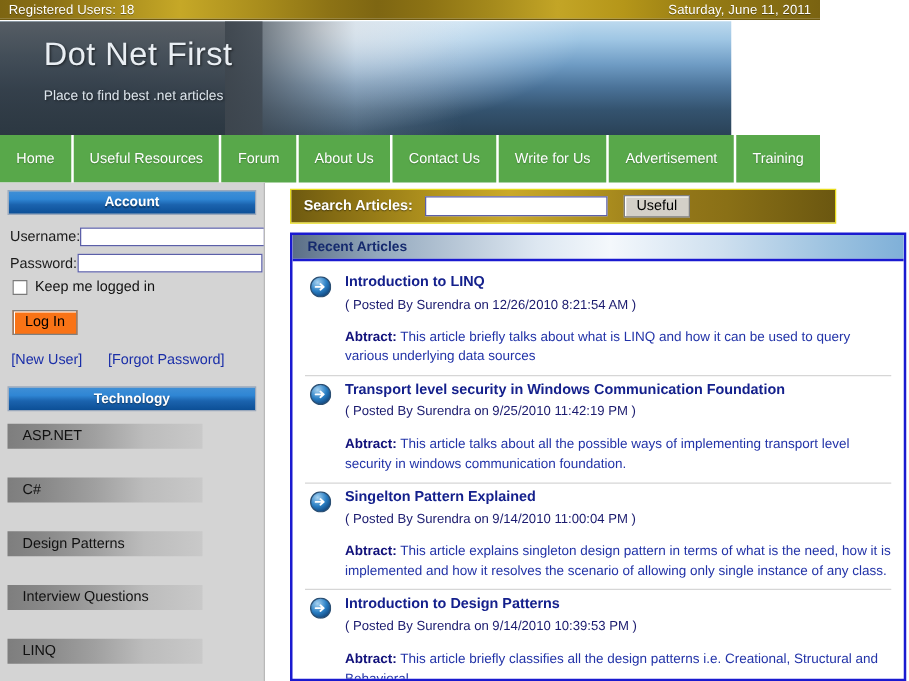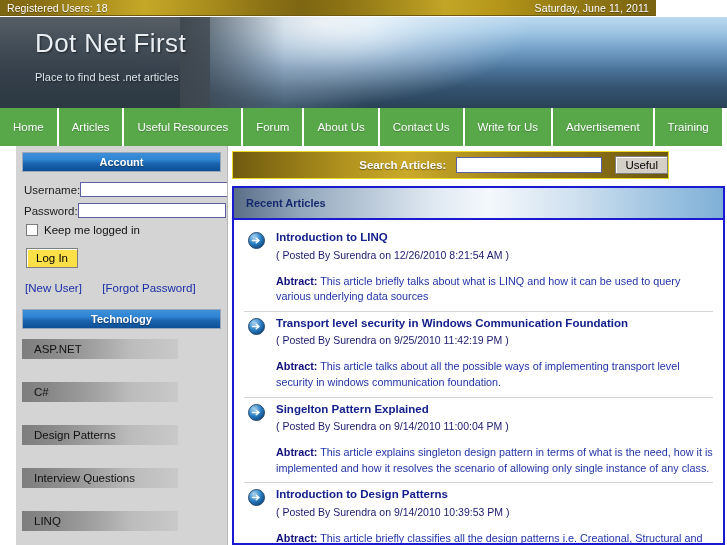--- a/index.html
+++ b/index.html
@@ -32,21 +32,21 @@
     padding: 0 7px;
     color: #ffffff;
     font-size: 10.5px;
     letter-spacing: .1px;
   }
   .topbar span { text-shadow: 0 1px 0 rgba(0,0,0,.35); white-space: nowrap; }
 
   
   .banner {
     position: absolute; left: 0; top: 17px;
-    width: 727px; height: 91px;
+    width: 585px; height: 91px;
     overflow: hidden;
     background:
       radial-gradient(ellipse 300px 120px at 44% 6%, rgba(255,255,255,.95) 0%, rgba(255,255,255,.35) 38%, rgba(255,255,255,0) 70%),
       linear-gradient(to bottom, #bcd9ee 0%, #9fc6e4 16%, #6f9cc4 38%, #4b7399 58%, #34536f 78%, #2a4257 100%);
   }
   .banner:before {
     content: ""; position: absolute; left: 0; top: 0;
     width: 210px; height: 91px;
     background: linear-gradient(to bottom, #4d5258 0%, #3e464e 30%, #333c45 60%, #2c3740 100%);
     opacity: .92;
@@ -83,21 +83,21 @@
     display: flex; align-items: center; justify-content: center;
     padding: 0 13px;
     margin-right: 2px;
     white-space: nowrap;
     cursor: pointer;
     text-shadow: 0 1px 1px rgba(0,0,0,.25);
   }
 
   
   .sidebar {
-    position: absolute; left: 16px; top: 146px;
+    position: absolute; left: 0; top: 146px;
     width: 212px; height: 399px;
     background: #d4d4d4;
     border-right: 1px solid #b8b8b8;
     padding: 6px 6px 0 6px;
     overflow: hidden;
   }
   .panel-head {
     height: 20px;
     background: linear-gradient(to bottom, #3f8fd6 0%, #2f86d4 35%, #1b63ae 60%, #0c4f96 100%);
     border: 1px solid #9aa8bb;
@@ -126,21 +126,21 @@
   .check-row { display: flex; align-items: center; margin: 2px 0 12px 2px; }
   .checkbox {
     width: 12px; height: 12px;
     border: 1px solid #7a7a7a;
     background: #ffffff;
     margin-right: 6px;
     cursor: pointer;
   }
   .check-label { font-size: 11.5px; color: #111; }
   .login-btn {
-    background: #fde047;
+    background: #f97316;
     border: 1px solid #7f7f7f;
     box-shadow: inset 1px 1px 0 #ffffff;
     font-family: "Liberation Sans", sans-serif;
     font-size: 11.5px;
     color: #000;
     padding: 3px 9px;
     cursor: pointer;
     margin: 0 0 10px 2px;
   }
   .link-row { margin-left: 1px; }
@@ -166,22 +166,21 @@
 
   
   .search-strip {
     position: absolute; left: 232px; top: 151px;
     width: 437px; height: 28px;
     background: linear-gradient(to right,
       #6e5a10 0%, #8a7014 10%, #b1931e 26%, #caa92a 40%,
       #b29420 54%, #96791a 68%, #8a7016 80%, #6b5710 100%);
     border: 1px solid #e8dc1c;
     display: flex; align-items: center;
-    padding-left: 25px;
-    justify-content: flex-end;
+    padding-left: 10px;
   }
   .search-label {
     color: #ffffff; font-size: 11.5px; font-weight: bold;
     text-shadow: 0 1px 1px rgba(0,0,0,.45);
     margin-right: 10px;
   }
   .search-input {
     width: 146px; height: 16px;
     border: 1px solid #5b5fa8;
     background: #ffffff;
@@ -204,21 +203,21 @@
 
   
   .content-panel {
     position: absolute; left: 232px; top: 186px;
     width: 493px; height: 359px;
     border: 2px solid #1a1ad0;
     background: #ffffff;
     overflow: hidden;
   }
   .content-head {
-    height: 32px;
+    height: 21px;
     background: linear-gradient(to right, #5a6e86 0%, #93a8bd 14%, #dde7f1 40%, #f4f8fc 52%, #cfe0ef 70%, #9cc2e0 88%, #7fb0d8 100%);
     border-bottom: 2px solid #1a1ad0;
     color: #152a6e;
     font-size: 11px; font-weight: bold;
     display: flex; align-items: center;
     padding-left: 12px;
   }
   .articles { padding: 6px 10px 0 10px; }
   .article {
     position: relative;
@@ -261,21 +260,20 @@
 
   <div class="banner">
     <div class="banner-inner">
       <div class="site-title">Dot Net First</div>
       <div class="site-tagline">Place to find best .net articles</div>
     </div>
   </div>
 
   <div class="navbar">
     <div class="nav-item">Home</div>
-    <div class="nav-item">Articles</div>
     <div class="nav-item">Useful Resources</div>
     <div class="nav-item">Forum</div>
     <div class="nav-item">About Us</div>
     <div class="nav-item">Contact Us</div>
     <div class="nav-item">Write for Us</div>
     <div class="nav-item">Advertisement</div>
     <div class="nav-item">Training</div>
   </div>
 
   <div class="sidebar">

